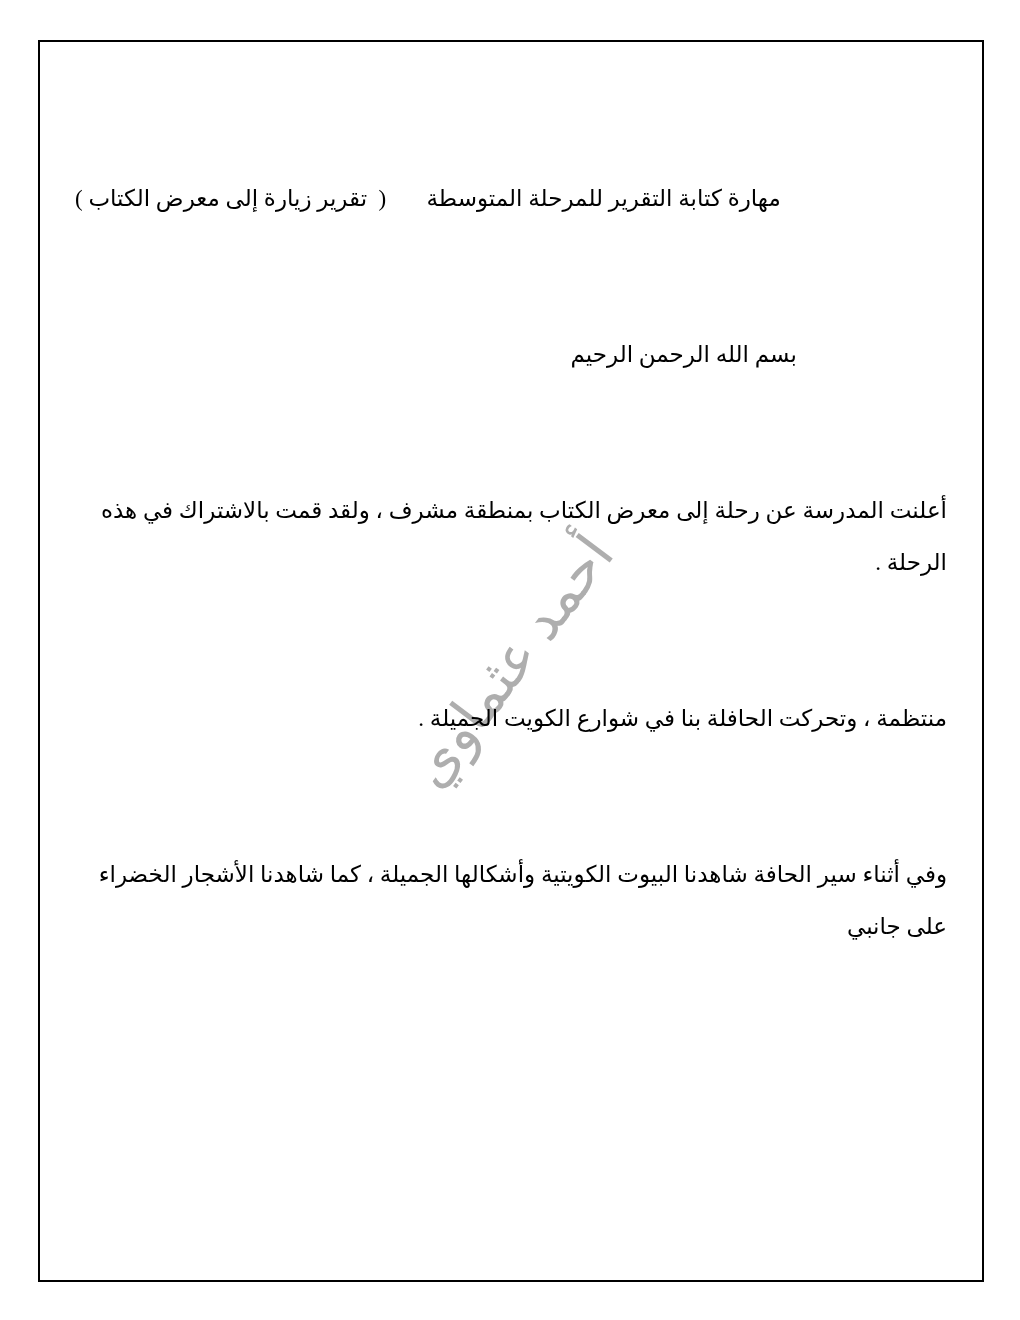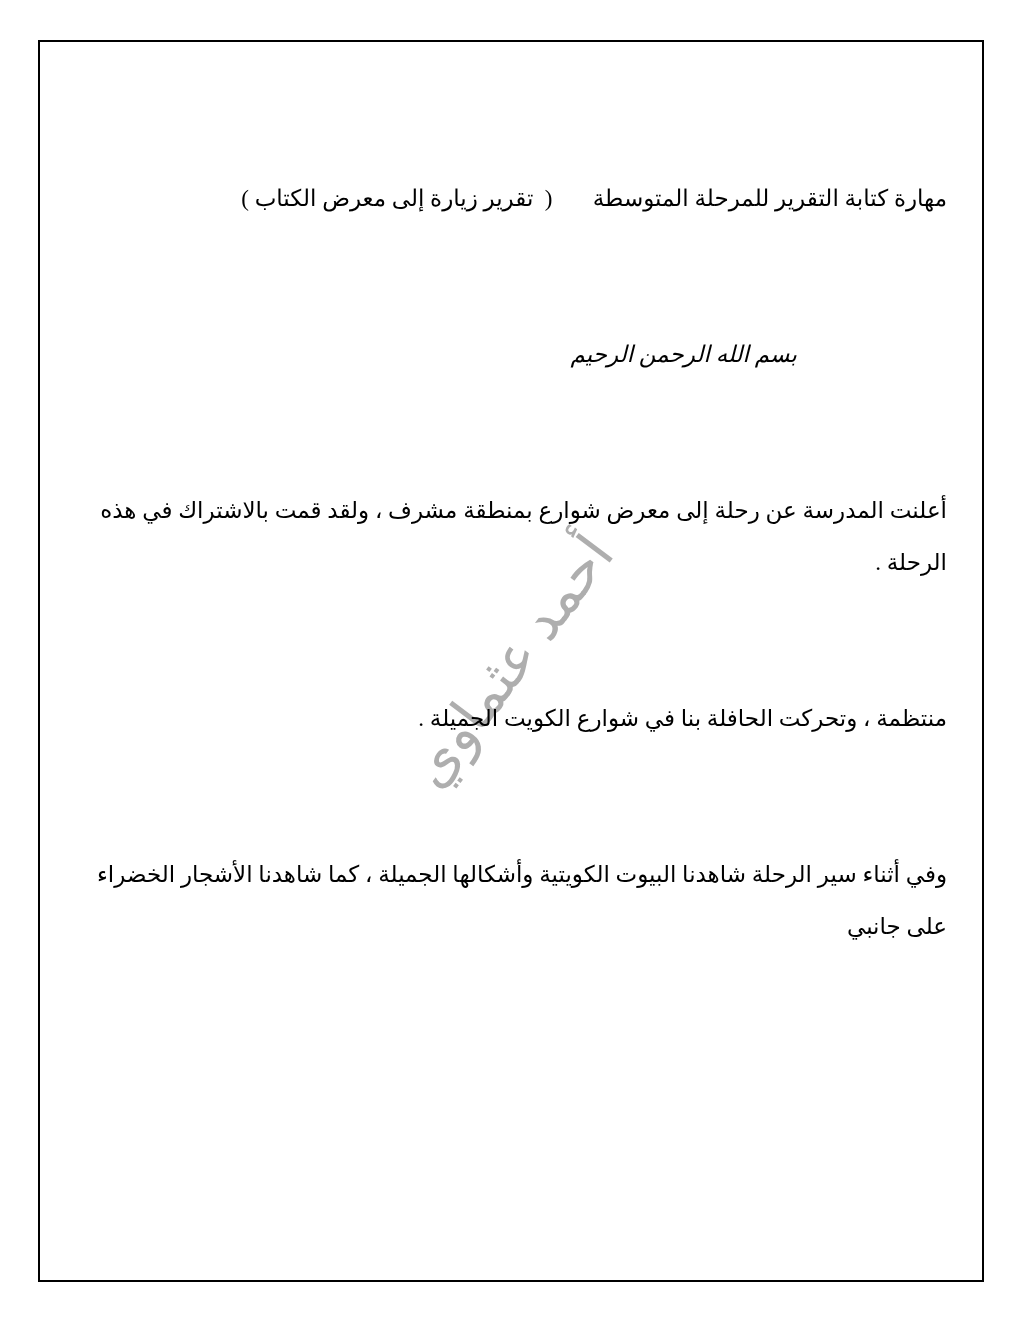--- a/index.html
+++ b/index.html
@@ -47,42 +47,40 @@
     direction: rtl;
     font-size: 23px;
     line-height: 52px;
     z-index: 2;
     white-space: pre-wrap;
   }
   .line {
     text-align: right;
   }
   .line.center {
-    text-align: right;
-    font-family: Liberation Serif, serif;
+    text-align: left;
   }
   .line.basmala {
     text-align: right;
     padding-left: 0;
     padding-right: 150px;
-    font-style: italic;
   }
 </style>
 </head>
 <body>
 
 <div class="page">
   <div class="frame">
     <div class="watermark">أحمد عثماوي</div>
     <div class="content">
       <div class="line center">مهارة كتابة التقرير للمرحلة المتوسطة       (  تقرير زيارة إلى معرض الكتاب )</div>
       <div class="line basmala">بسم الله الرحمن الرحيم</div>
-      <div class="line">أعلنت المدرسة عن رحلة إلى معرض شوارع بمنطقة مشرف ، ولقد قمت بالاشتراك في هذه الرحلة .</div>
+      <div class="line">أعلنت المدرسة عن رحلة إلى معرض الكتاب بمنطقة مشرف ، ولقد قمت بالاشتراك في هذه الرحلة .</div>
       <div class="line">منتظمة ، وتحركت الحافلة بنا في شوارع الكويت الجميلة .</div>
-      <div class="line">وفي أثناء سير الرحلة شاهدنا البيوت الكويتية وأشكالها الجميلة ، كما شاهدنا الأشجار الخضراء على جانبي</div>
+      <div class="line">وفي أثناء سير الحافة شاهدنا البيوت الكويتية وأشكالها الجميلة ، كما شاهدنا الأشجار الخضراء على جانبي</div>
       
       
       
       
       
       
       
       
       
       

